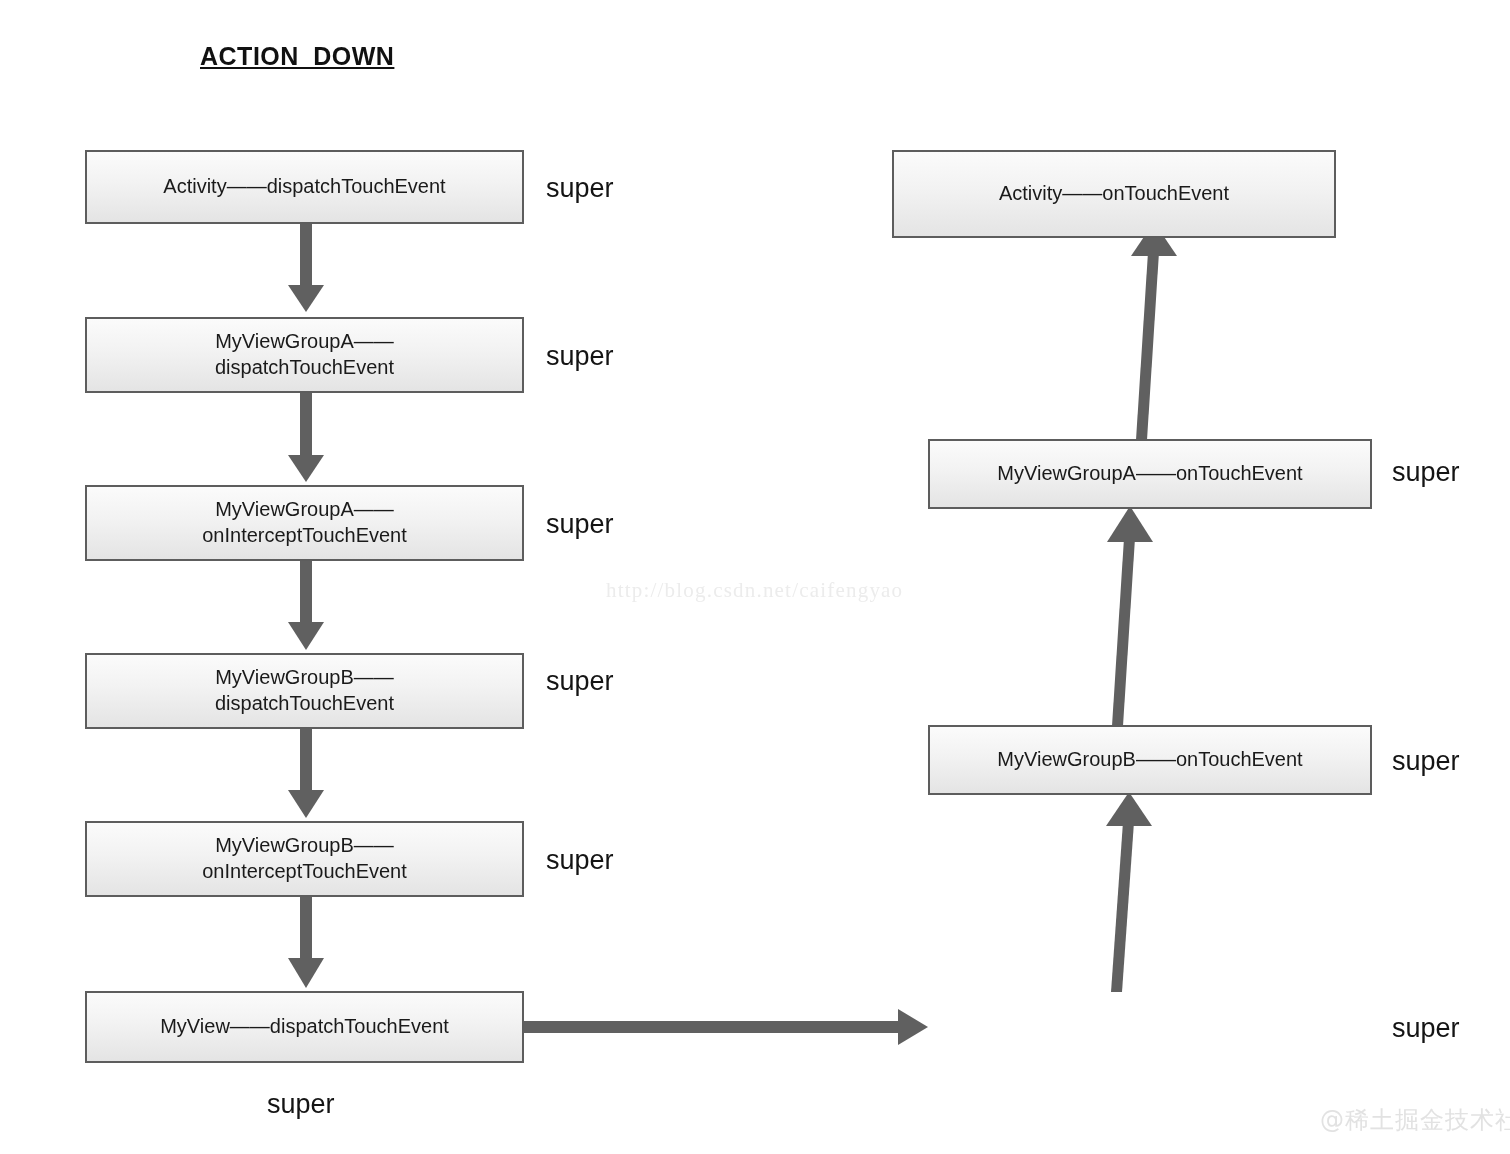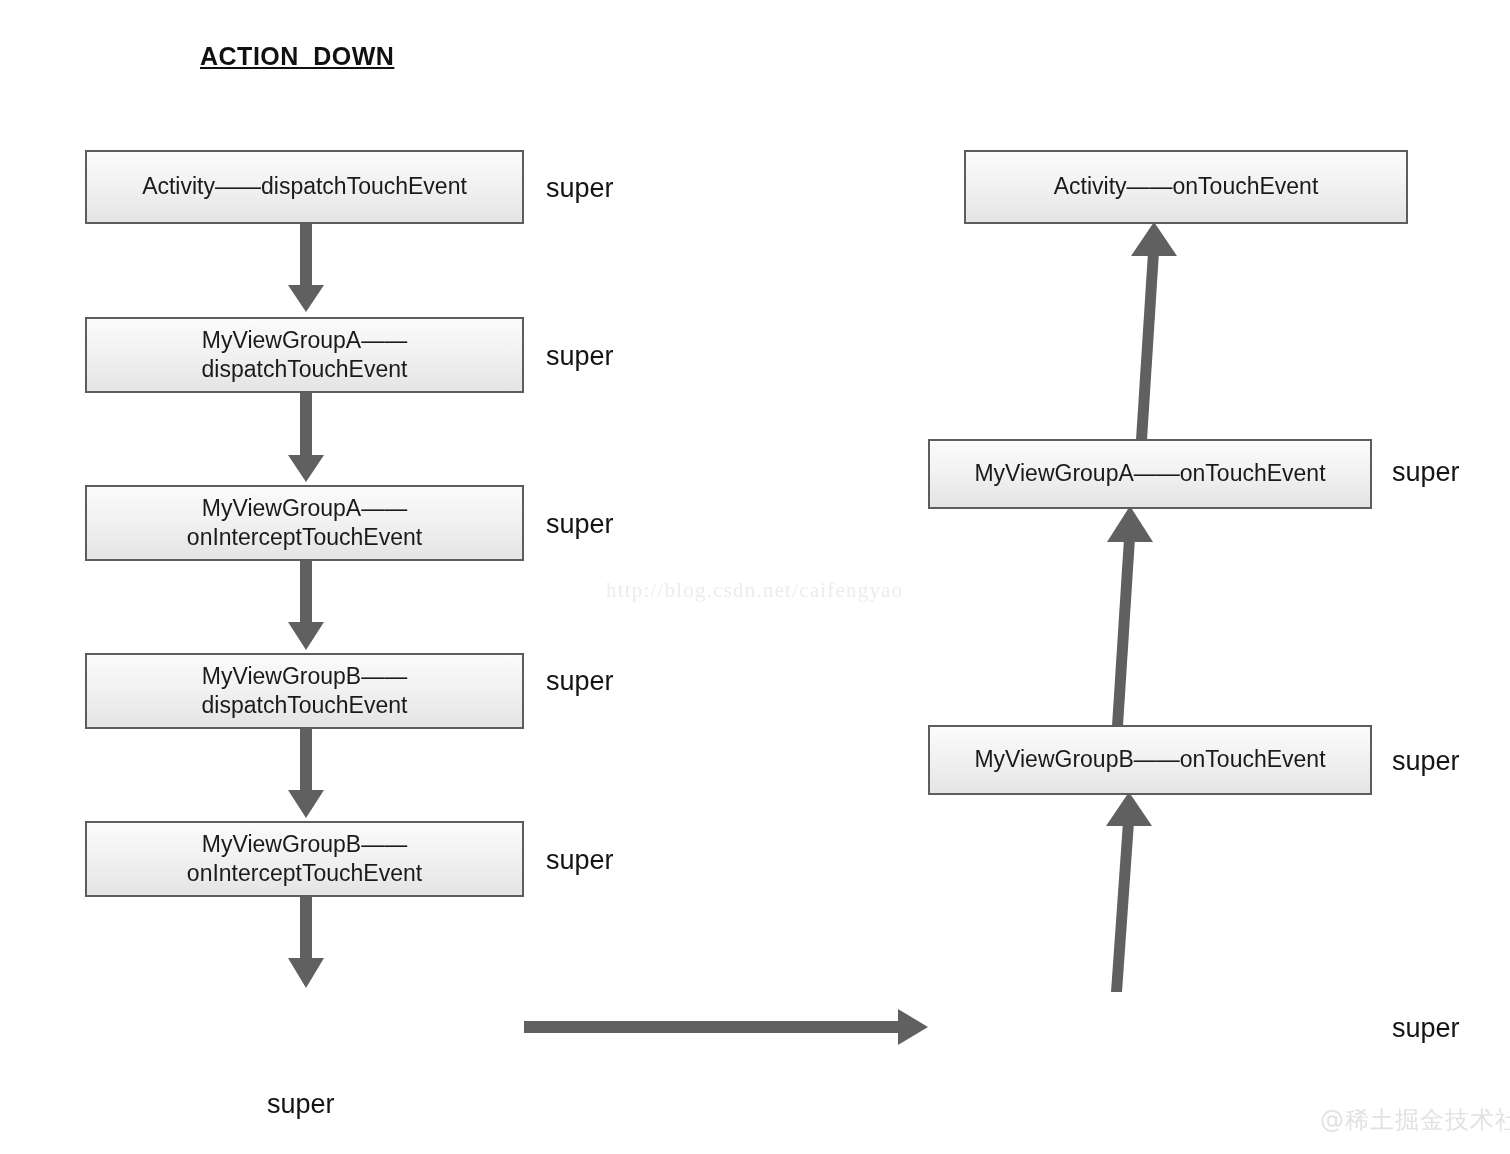--- a/index.html
+++ b/index.html
@@ -26,21 +26,21 @@
   .node {
     position: absolute;
     box-sizing: border-box;
     border: 2px solid #5d5d5d;
     background: linear-gradient(to bottom, #fbfbfb 0%, #f2f2f2 45%, #e4e4e4 100%);
     display: flex;
     align-items: center;
     justify-content: center;
     text-align: center;
     color: #1a1a1a;
-    font-size: 23px;
+    font-size: 20px;
     line-height: 1.28;
     padding: 16px 6px;
     z-index: 3;
   }
   .node .lbl { display: block; white-space: pre-line; }
   .super {
     position: absolute;
     font-size: 27px;
     color: #141414;
     white-space: nowrap;
@@ -152,23 +152,26 @@
 dispatchTouchEvent</span>
   </div>
   <div class="super" style="left:546px; top:666px;">super</div>
 
   <div class="node" style="left:85px; top:821px; width:439px; height:76px;">
     <span class="lbl">MyViewGroupB——
 onInterceptTouchEvent</span>
   </div>
   <div class="super" style="left:546px; top:845px;">super</div>
 
+  <div class="node" style="left:85px; top:991px; width:439px; height:72px;">
+    <span class="lbl">MyView——dispatchTouchEvent</span>
+  </div>
   <div class="super" style="left:267px; top:1089px;">super</div>
 
-  <div class="node" style="left:964px; top:150px; width:444px; height:74px;">
+  <div class="node" style="left:892px; top:150px; width:444px; height:88px;">
     <span class="lbl">Activity——onTouchEvent</span>
   </div>
   <div class="super" style="left:1392px; top:173px;"></div>
 
   <div class="node" style="left:928px; top:439px; width:444px; height:70px;">
     <span class="lbl">MyViewGroupA——onTouchEvent</span>
   </div>
   <div class="super" style="left:1392px; top:457px;">super</div>
 
   <div class="node" style="left:928px; top:725px; width:444px; height:70px;">

